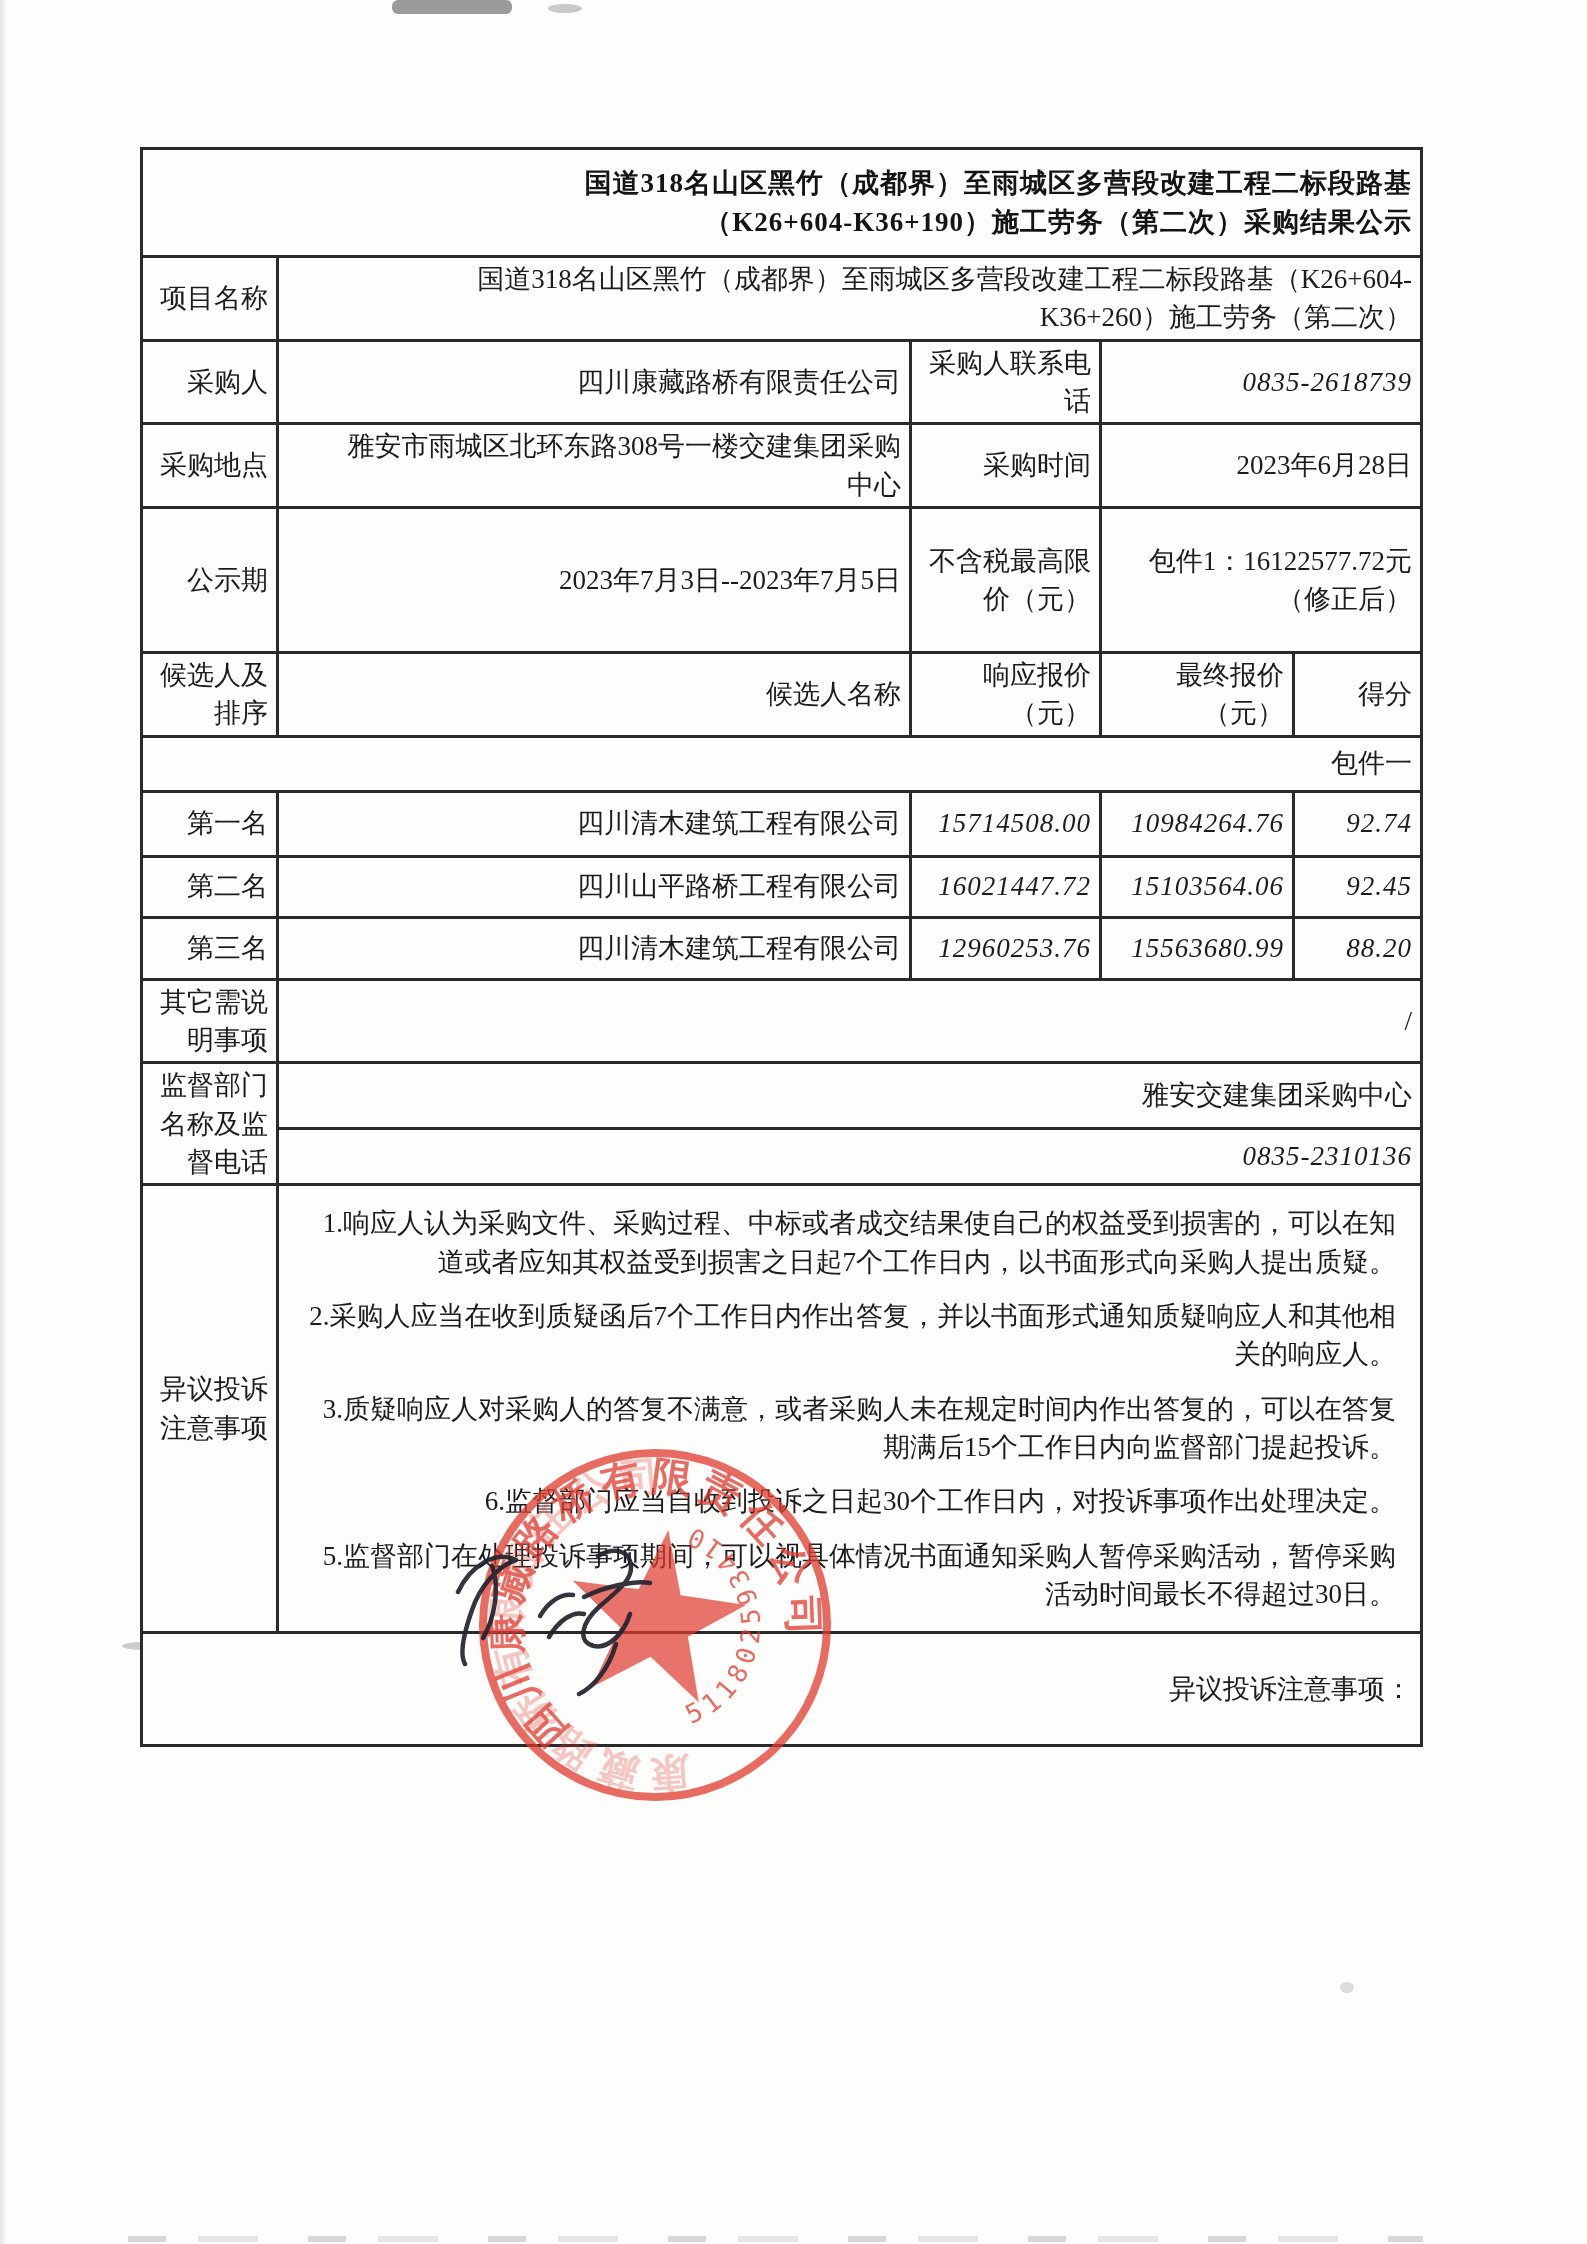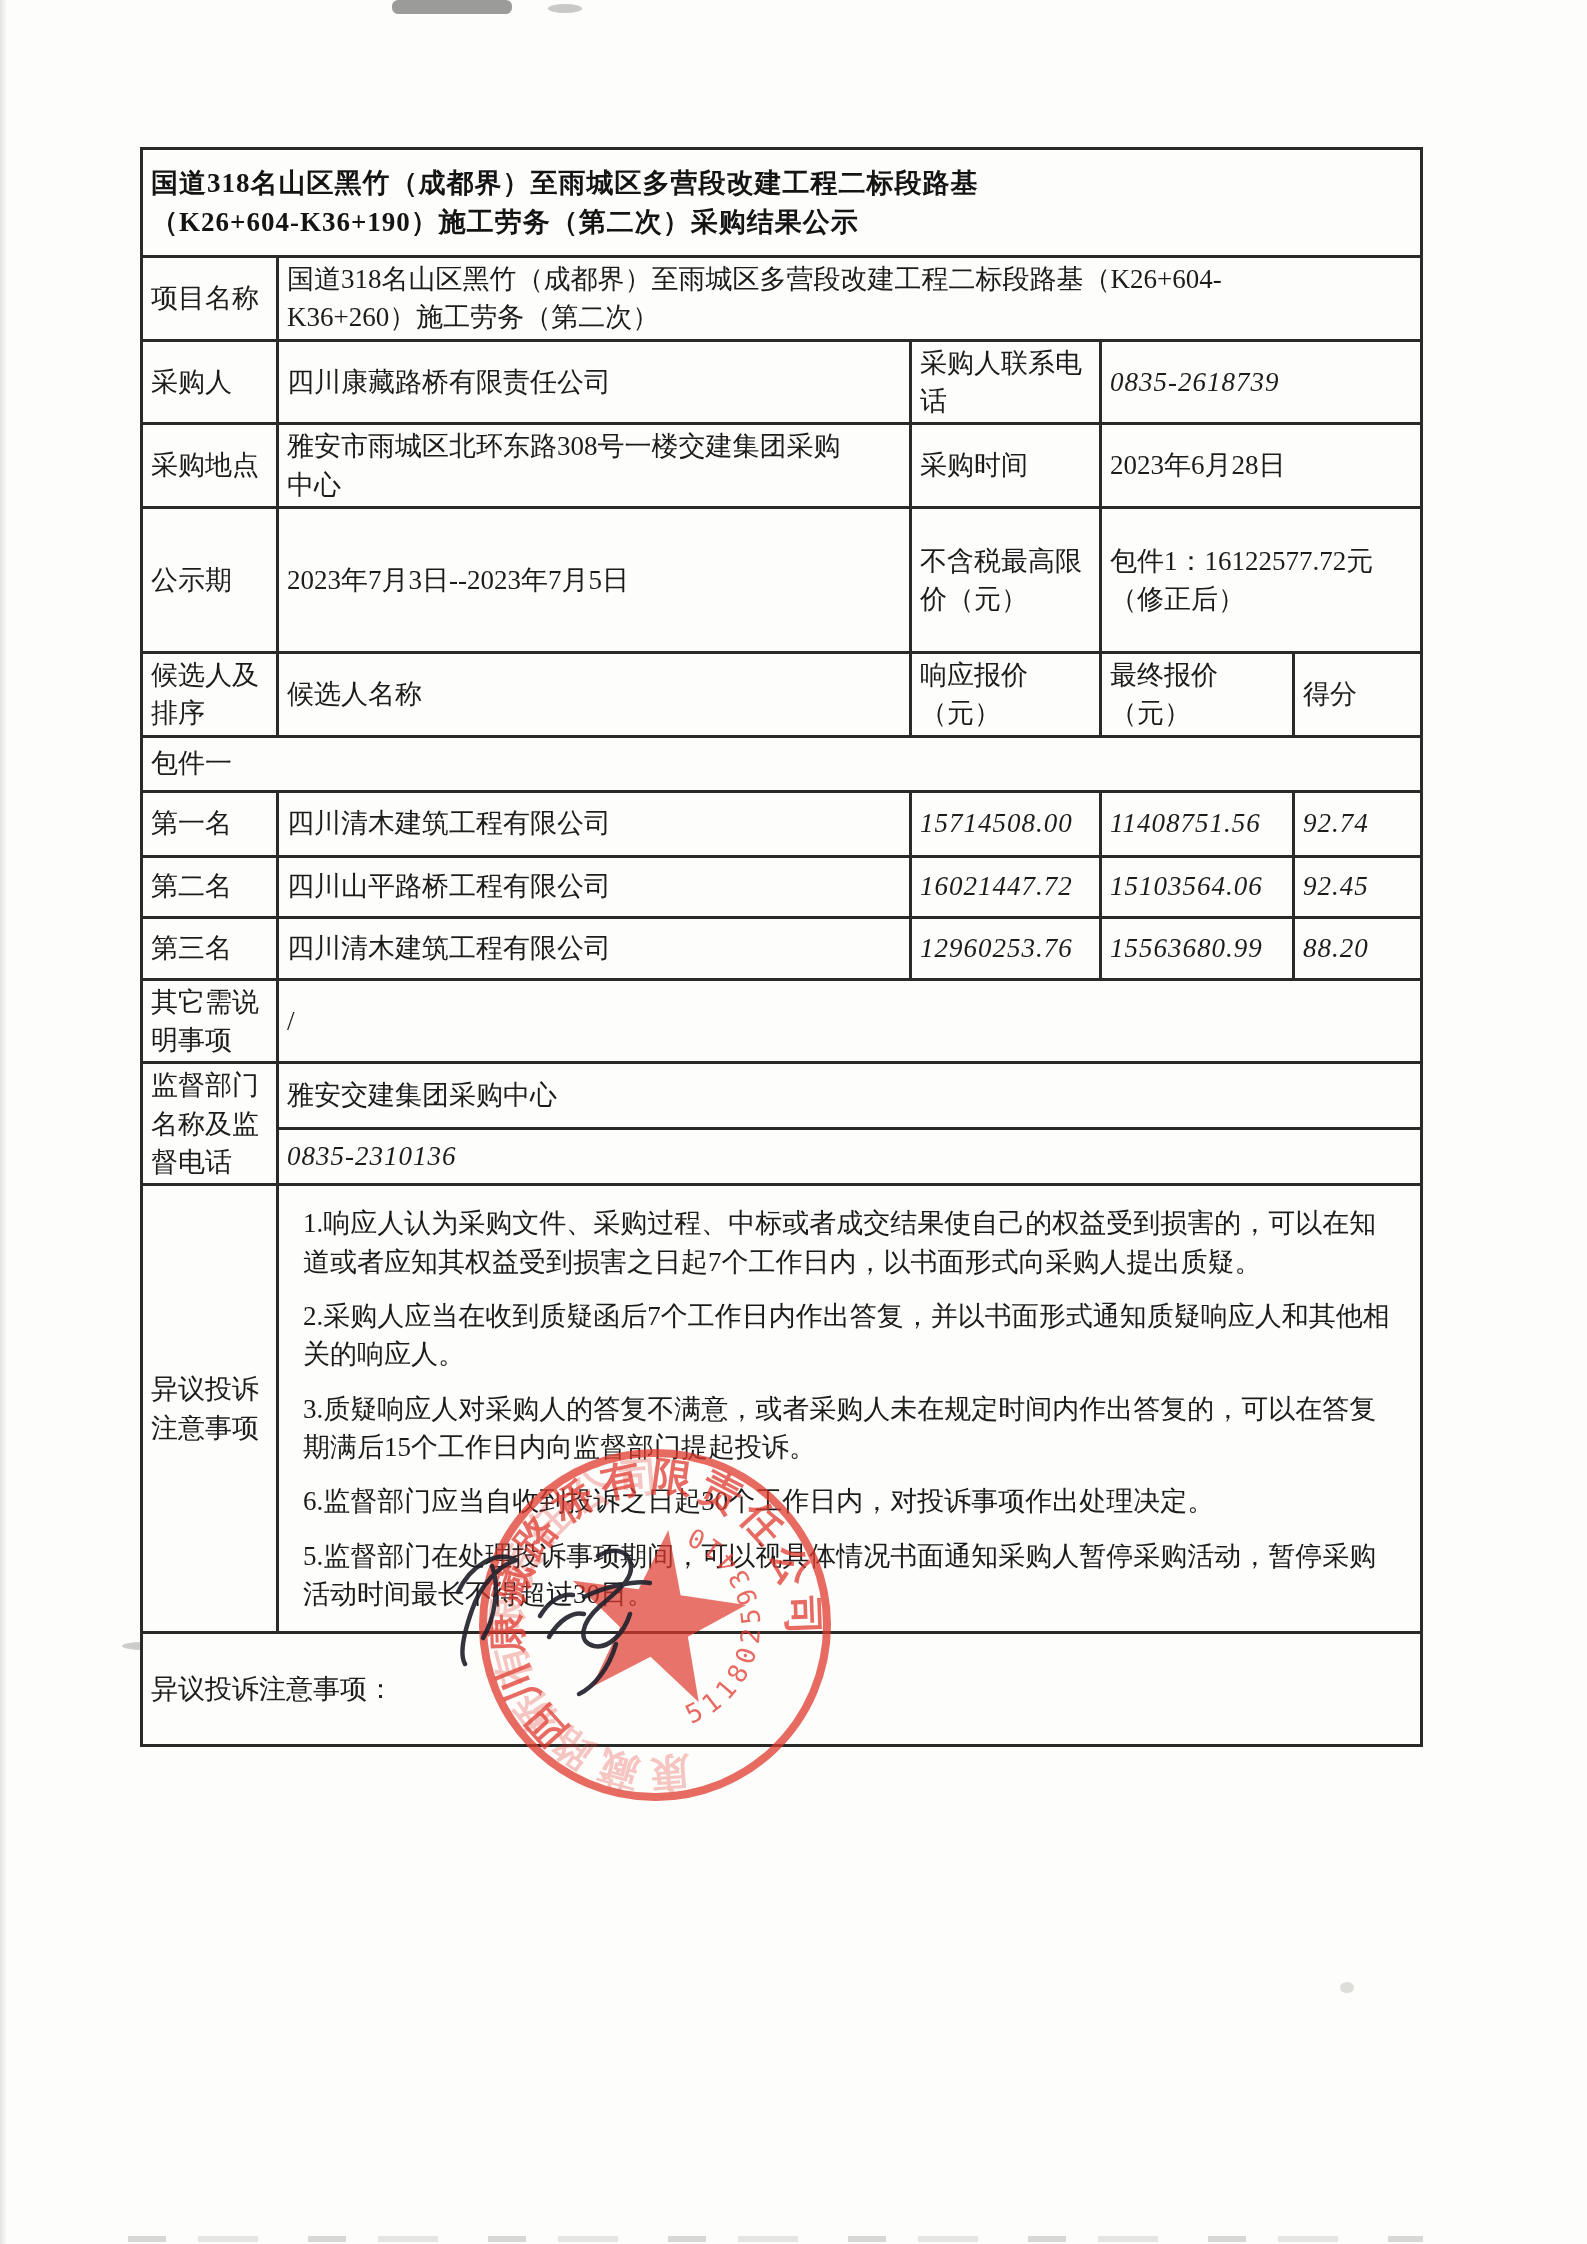--- a/index.html
+++ b/index.html
@@ -17,21 +17,21 @@
   .bottom-noise{position:absolute;left:128px;top:2236px;width:1295px;height:6px;opacity:.55;
     background:repeating-linear-gradient(to right,#b9b9b6 0 38px,transparent 38px 70px,#d2d2cf 70px 130px,transparent 130px 180px);}
   
   .doc-table{
     position:absolute;left:140px;top:147px;width:1280px;
     border-collapse:collapse;table-layout:fixed;
     background:#fdfdfc;
   }
   .doc-table td{
     border:3px solid #2a2a28;
-    text-align:left;vertical-align:middle;
+    text-align:right;vertical-align:middle;
     font-size:27px;line-height:1.42;
     padding:2px 8px;
     overflow:hidden;
   }
   .title-cell{font-size:35px;font-weight:700;letter-spacing:1px;line-height:1.42;color:#141414;}
   .left-label{padding:2px 6px;}
   .al-left{text-align:left;padding-left:12px;}
   .objection-cell{
     text-align:left;vertical-align:top;
     padding:32px 16px 8px 16px;line-height:41px;font-size:27px;
@@ -127,21 +127,21 @@
   </tr>
 
   <tr style="height:55px">
     <td colspan="5">包件一</td>
   </tr>
 
   <tr style="height:65px">
     <td>第一名</td>
     <td>四川清木建筑工程有限公司</td>
     <td class="num">15714508.00</td>
-    <td class="num">11408751.56</td>
+    <td class="num">10984264.76</td>
     <td class="num">92.74</td>
   </tr>
 
   <tr style="height:61px">
     <td>第二名</td>
     <td>四川山平路桥工程有限公司</td>
     <td class="num">16021447.72</td>
     <td class="num">15103564.06</td>
     <td class="num">92.45</td>
   </tr>

